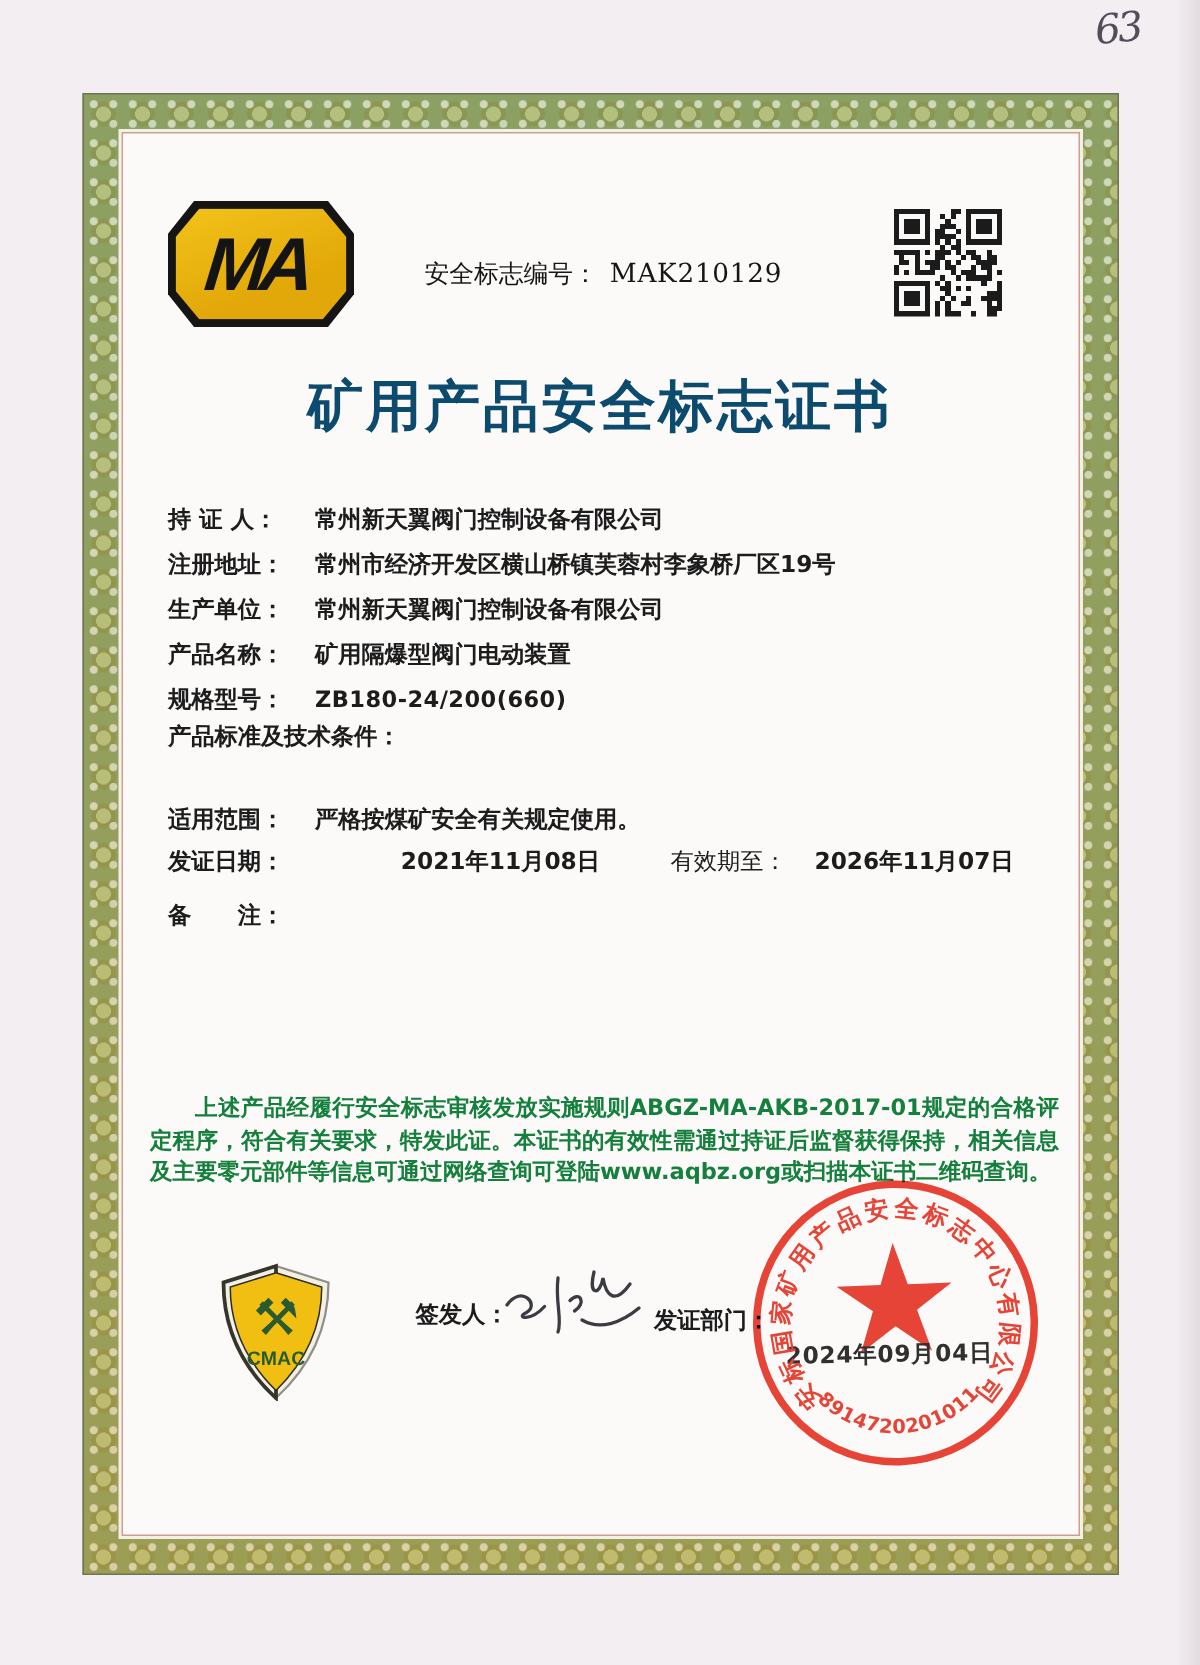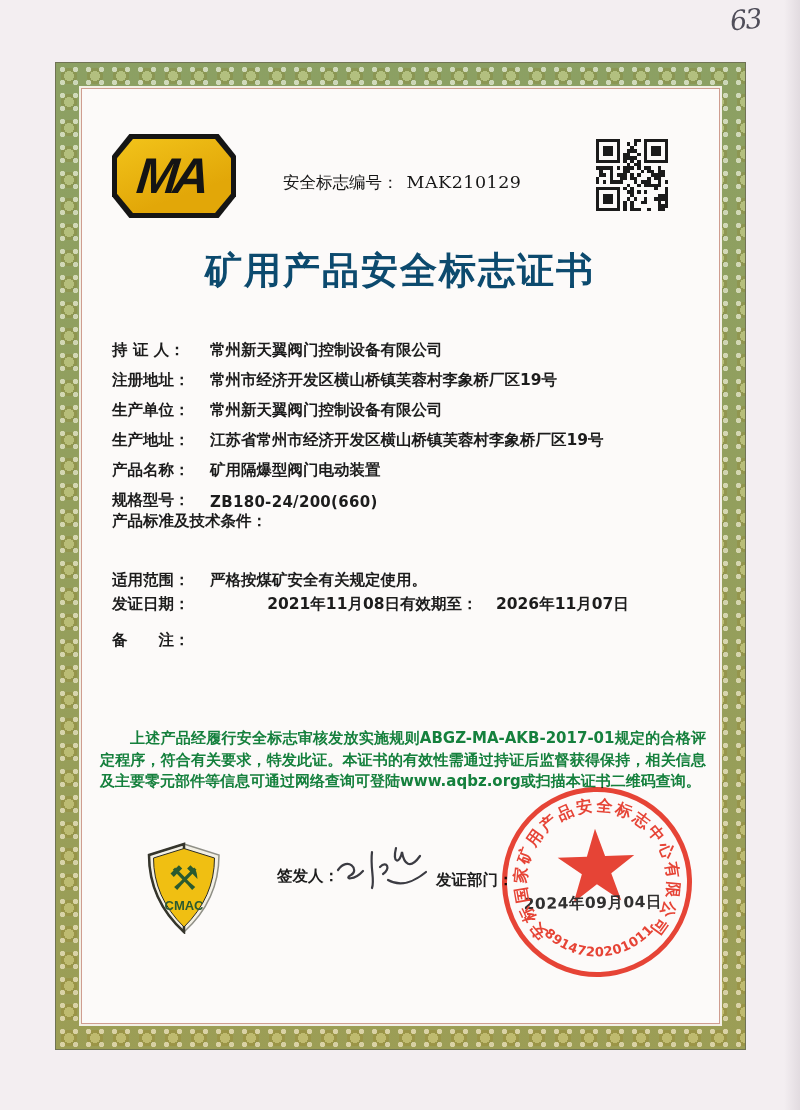--- a/index.html
+++ b/index.html
@@ -68,36 +68,36 @@
   
   .qr{position:absolute;left:596px;top:139px;width:72px;height:72px;}
   
   .cert-title{
     position:absolute;left:0;right:0;top:246px;text-align:center;
     font-size:37px;font-weight:900;letter-spacing:2px;color:#0c4a6e;
     font-family:"DejaVu Sans","Liberation Sans",sans-serif;
   }
   
   .fields{position:absolute;left:112px;right:88px;top:331px;}
-  .frow{display:flex;align-items:flex-end;height:30px;font-size:15.5px;}
+  .frow{display:flex;align-items:center;height:30px;font-size:15.5px;}
   .frow .lab{flex:none;width:98px;font-weight:700;}
   .frow .val{font-weight:700;}
   .frow .val.latin{font-size:15px;letter-spacing:.3px;}
   .frow.wide{height:46px;align-items:flex-start;}
   .frow.wide .lab{width:198px;}
   .frow.wide .val{
     font-family:"DejaVu Sans Mono","Liberation Mono",monospace;
     font-size:13.5px;line-height:19px;max-width:392px;
     word-break:break-all;font-weight:700;
   }
   .frow.after-wide{margin-top:4px;}
   .dates{display:flex;height:30px;font-size:15.5px;margin-top:3px;}
   .dates .lab1{flex:none;width:98px;font-weight:700;}
   .dates .val1{flex:none;width:190px;font-weight:700;text-align:right;}
-  .dates .lab2{flex:none;width:96px;font-weight:700;}
+  .dates .lab2{flex:none;width:96px;font-weight:400;margin-left:47px;}
   .dates .val2{font-weight:700;}
   .remark{display:flex;height:30px;font-size:15.5px;margin-top:6px;}
   .remark .lab{flex:none;width:98px;font-weight:700;}
   
   .statement{
     position:absolute;left:100px;width:606px;top:728px;
     font-size:15px;font-weight:700;line-height:21.5px;
     text-indent:2em;text-align:justify;color:#15803d;
   }
   
@@ -292,24 +292,20 @@
     </div>
     <div class="frow">
       <span class="lab">注册地址：</span>
       <span class="val">常州市经济开发区横山桥镇芙蓉村李象桥厂区19号</span>
     </div>
     <div class="frow">
       <span class="lab">生产单位：</span>
       <span class="val">常州新天翼阀门控制设备有限公司</span>
     </div>
     <div class="frow">
-      <span class="lab">生产地址：</span>
-      <span class="val">江苏省常州市经济开发区横山桥镇芙蓉村李象桥厂区19号</span>
-    </div>
-    <div class="frow">
       <span class="lab">产品名称：</span>
       <span class="val">矿用隔爆型阀门电动装置</span>
     </div>
     <div class="frow">
       <span class="lab">规格型号：</span>
       <span class="val latin">ZB180-24/200(660)</span>
     </div>
     <div class="frow wide">
       <span class="lab">产品标准及技术条件：</span>
     </div>

